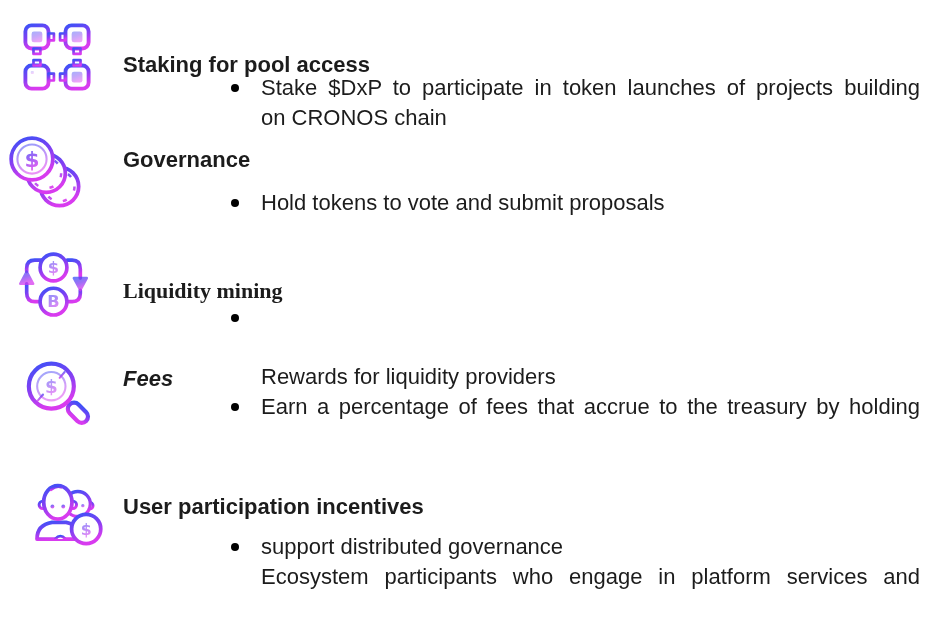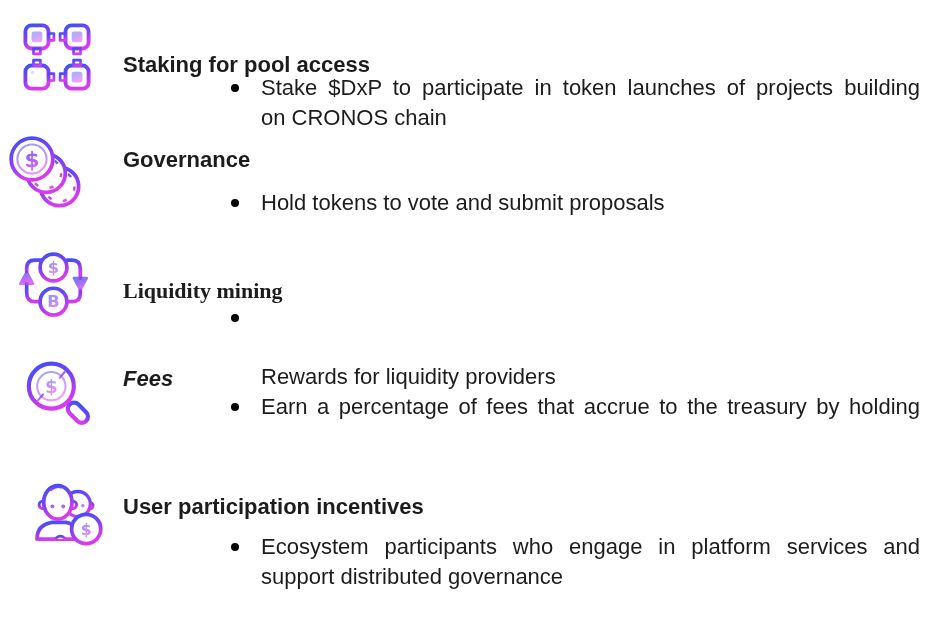--- a/index.html
+++ b/index.html
@@ -183,19 +183,19 @@
       <ellipse cx="37" cy="34" rx="17" ry="20" fill="#fff" stroke="url(#g5)" stroke-width="4.5"></ellipse>
       <circle cx="30.5" cy="39" r="2.3" fill="url(#g5)" opacity="0.8"></circle>
       <circle cx="43.5" cy="39" r="2.3" fill="url(#g5)" opacity="0.8"></circle>
       <path d="M 29 19 Q 35 14 41 16" class="st" stroke="url(#g5)" stroke-width="3"></path>
       <circle cx="71" cy="66" r="17.5" fill="#fff" stroke="url(#g5)" stroke-width="4.5"></circle>
       <text x="71" y="73" font-size="19" fill="url(#g5)" opacity="0.6">$</text>
     </svg>
     <h2 id="h5" class="heading">User participation incentives</h2>
     <span id="d5" class="dot"></span>
     <div id="b5" class="bullet-text">
+      <div class="bline">support distributed governance</div>
       <div class="bline just">Ecosystem participants who engage in platform services and</div>
-      <div class="bline">support distributed governance</div>
     </div>
   </section>
 
 </main>
 </div>
 
 </body></html>

